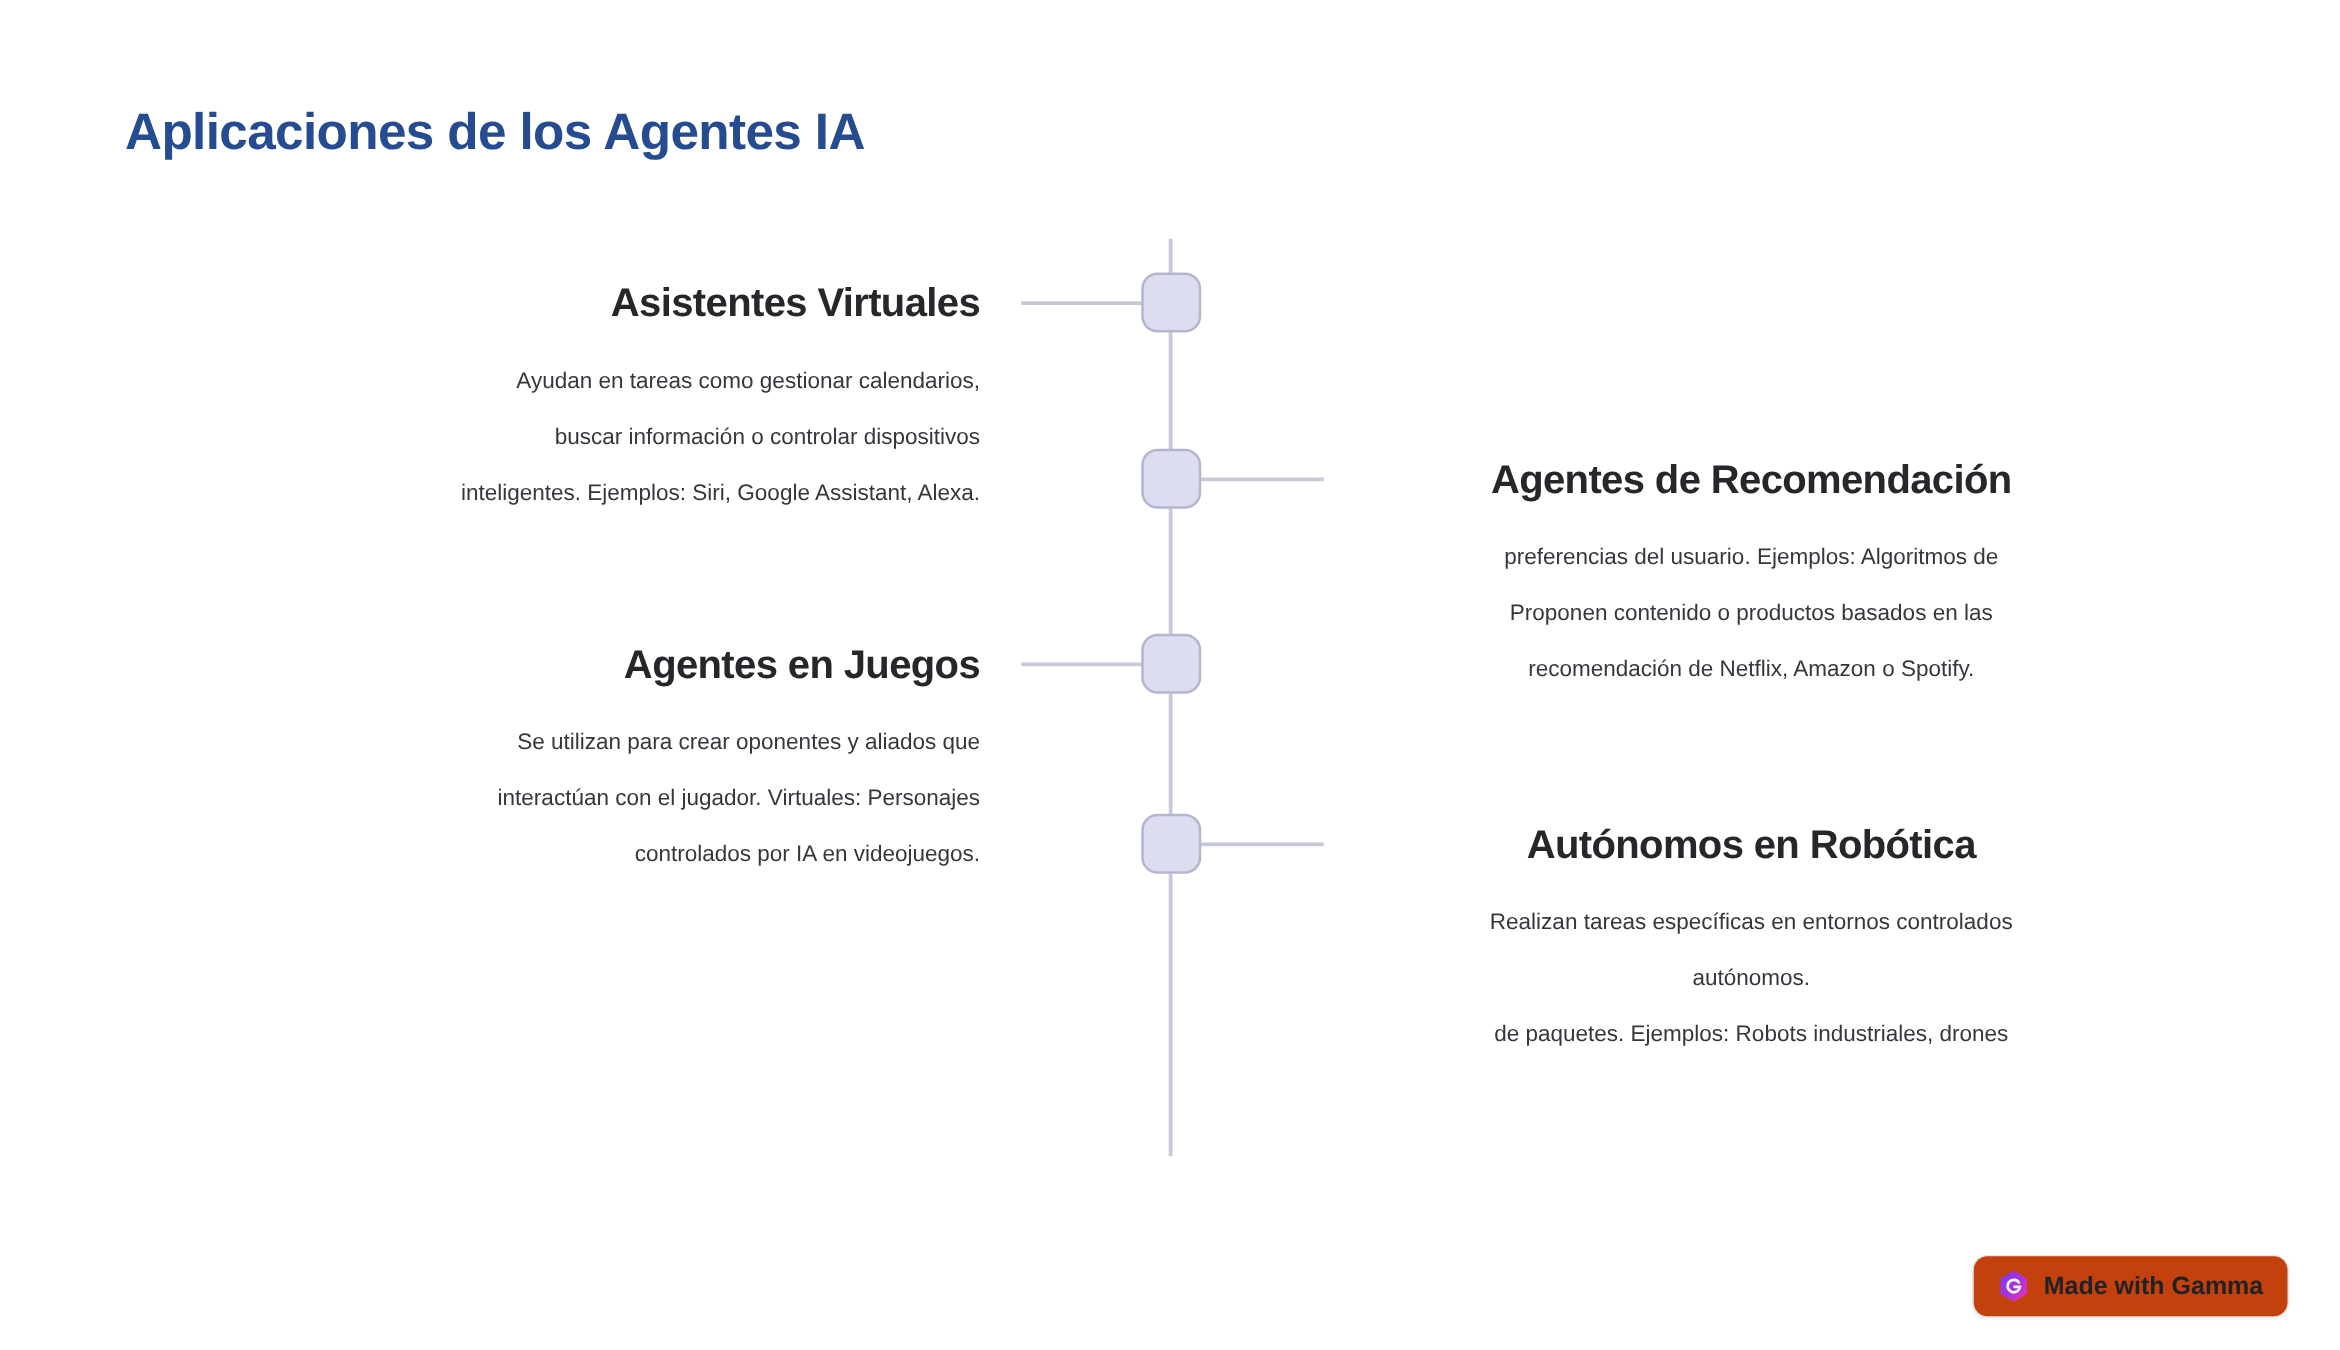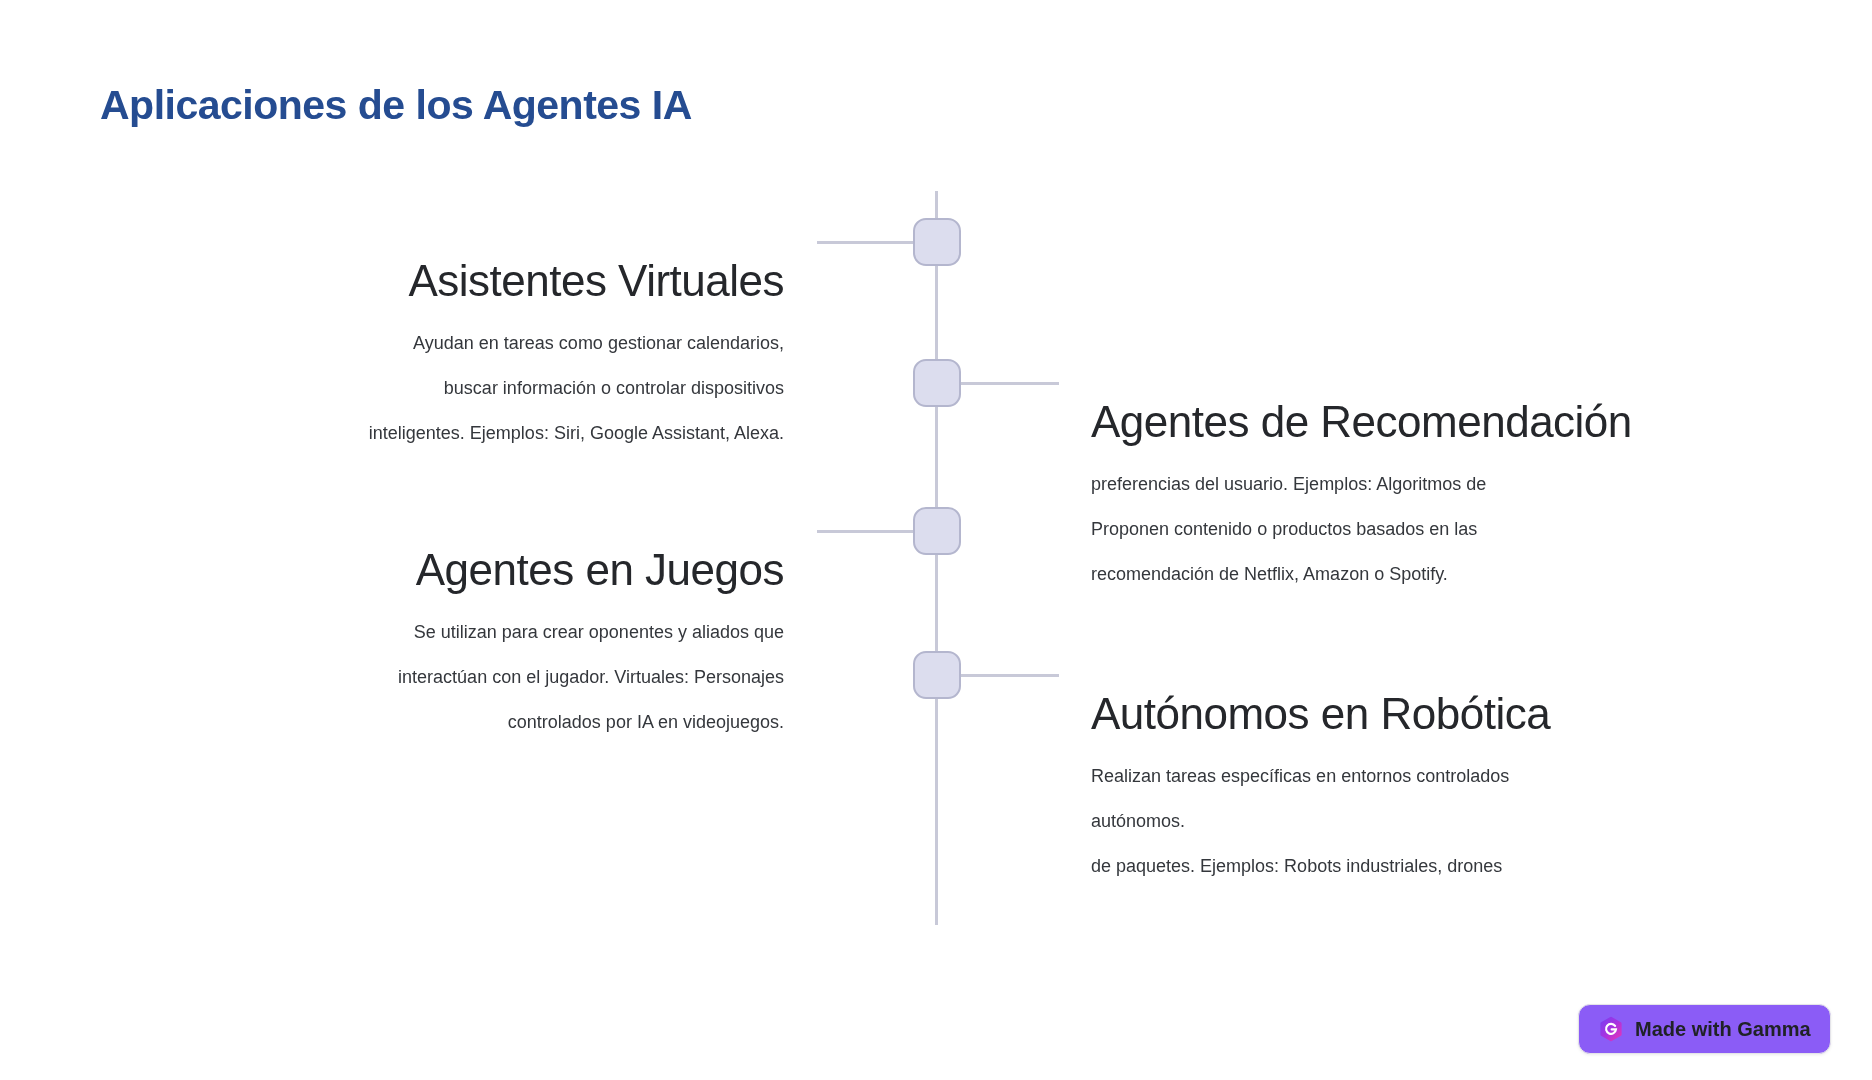--- a/index.html
+++ b/index.html
@@ -26,30 +26,30 @@
   .c1{left:817px;top:241px;width:98px;}
   .c2{left:959px;top:382px;width:100px;}
   .c3{left:817px;top:530px;width:98px;}
   .c4{left:959px;top:674px;width:100px;}
   .node{position:absolute;left:913px;width:48px;height:48px;background:var(--node-fill);
     border:2px solid var(--node-border);border-radius:13px;}
   .n1{top:218px;}.n2{top:359px;}.n3{top:507px;}.n4{top:651px;}
 
   
   .sec{position:absolute;}
-  .sec h2{font-size:44px;line-height:48px;font-weight:400;color:var(--heading);
-    letter-spacing:-0.5px;margin-top:39px;}
+  .sec h2{font-size:32px;line-height:48px;font-weight:700;color:var(--heading);
+    letter-spacing:-0.5px;}
   .sec .body{margin-top:16px;font-size:18px;line-height:45px;color:var(--body-color);}
   .sec-left{left:100px;width:684px;text-align:right;}
-  .sec-right{left:1091px;width:700px;text-align:left;}
+  .sec-right{left:1051px;width:700px;text-align:center;}
   .s1{top:218px;}.s2{top:359px;}.s3{top:507px;}.s4{top:651px;}
 
   
   .badge{position:absolute;left:1578px;top:1004px;height:50px;display:inline-flex;
-    align-items:center;gap:11px;padding:0 19px;background:#8b5cf6;
+    align-items:center;gap:11px;padding:0 19px;background:#c2410c;
     border:1px solid var(--badge-border);border-radius:12px;
     box-shadow:0 1px 3px rgba(0,0,0,0.08);text-decoration:none;cursor:pointer;}
   .badge .label{font-size:20px;font-weight:700;color:var(--badge-text);white-space:nowrap;}
   .badge .logo{display:inline-flex;width:26px;height:26px;}
 </style>
 </head>
 <body>
 
 <div class="slide">
 

